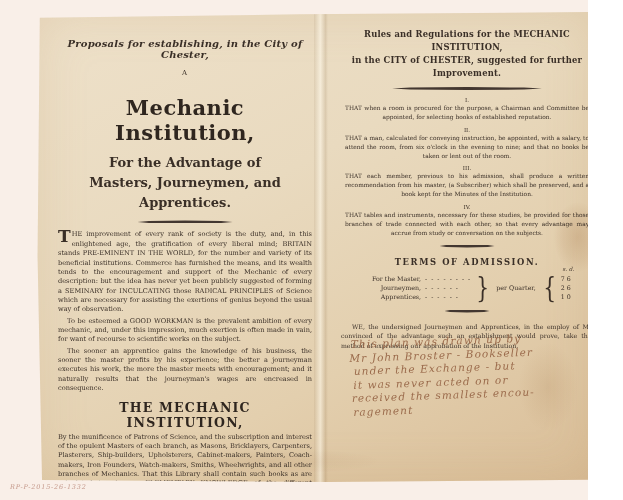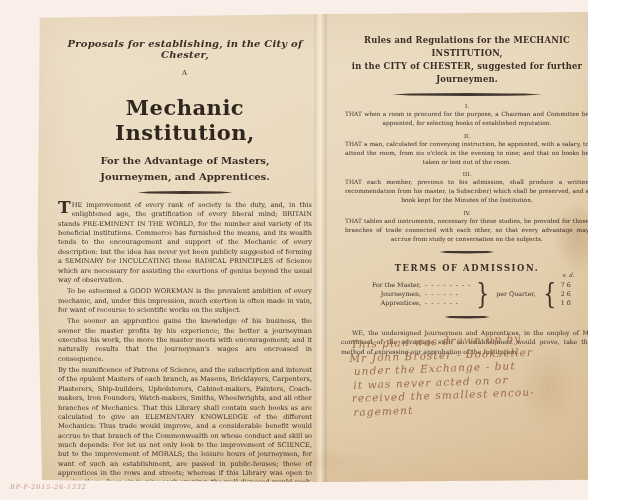--- a/index.html
+++ b/index.html
@@ -25,26 +25,26 @@
   .stain-b {
     position:absolute; right:18px; top:330px; width:60px; height:90px; border-radius:50%;
     background:radial-gradient(ellipse at center, rgba(140,90,40,0.12) 0%, rgba(140,90,40,0) 70%);
   }
   .stain-c {
     position:absolute; left:120px; bottom:8px; width:220px; height:26px; border-radius:50%;
     background:radial-gradient(ellipse at center, rgba(130,85,40,0.10) 0%, rgba(130,85,40,0) 75%);
   }
   .col { position:absolute; color:#3a2f27; }
   .col-left  { left:21px;  top:26px; width:254px; }
-  .col-right { left:304px; top:22px; width:252px; }
+  .col-right { left:304px; top:16px; width:252px; }
 
   .tagline { font-style:italic; font-weight:bold; font-size:10px; text-align:center; letter-spacing:0.2px; }
   .article { text-align:center; font-size:7px; margin-top:9px; letter-spacing:1px; }
   .main-title { text-align:center; font-size:21px; font-weight:bold; letter-spacing:0.5px; margin-top:18px; color:#2f261f; }
-  .subtitle { text-align:center; font-weight:bold; font-size:10px; line-height:1.55; margin:8px auto 0; width:210px; }
+  .subtitle { text-align:center; font-weight:bold; font-size:13px; line-height:1.55; margin:8px auto 0; width:210px; }
 
   .swell { height:3px; margin:7px auto; background:#433730;
     clip-path:polygon(0 50%,12% 18%,50% 0,88% 18%,100% 50%,88% 82%,50% 100%,12% 82%); }
   .swell.w95 { width:95px; } .swell.w150 { width:150px; } .swell.w55 { width:55px; } .swell.w45 { width:45px; }
 
   .para { font-size:6.6px; line-height:1.42; text-align:justify; margin-top:2px; }
   .para.indent { text-indent:9px; }
   .dropcap { float:left; font-size:17px; line-height:13px; font-weight:bold; padding-right:1px; }
   .section-heading { text-align:center; font-size:12.5px; letter-spacing:1.2px; font-weight:600; margin:6px 0 3px; color:#2f261f; }
 
@@ -93,29 +93,30 @@
       <div class="main-title">Mechanic Institution,</div>
       <div class="subtitle">For the Advantage of Masters, Journeymen, and Apprentices.</div>
       <div class="swell w95"></div>
 
       <div class="para">
         <span class="dropcap">T</span><span>HE improvement of every rank of society is the duty, and, in this enlightened age, the gratification of every liberal mind; BRITAIN stands PRE-EMINENT IN THE WORLD, for the number and variety of its beneficial institutions. Commerce has furnished the means, and its wealth tends to the encouragement and support of the Mechanic of every description: but the idea has never yet been publicly suggested of forming a SEMINARY for INCULCATING those RADICAL PRINCIPLES of Science which are necessary for assisting the exertions of genius beyond the usual way of observation.</span>
       </div>
       <div class="para indent">To be esteemed a GOOD WORKMAN is the prevalent ambition of every mechanic, and, under this impression, much exertion is often made in vain, for want of recourse to scientific works on the subject.</div>
       <div class="para indent">The sooner an apprentice gains the knowledge of his business, the sooner the master profits by his experience; the better a journeyman executes his work, the more the master meets with encouragement; and it naturally results that the journeyman's wages are encreased in consequence.</div>
 
+      <div class="section-heading">THE MECHANIC INSTITUTION,</div>
 
       <div class="para">By the munificence of Patrons of Science, and the subscription and interest of the opulent Masters of each branch, as Masons, Bricklayers, Carpenters, Plasterers, Ship-builders, Upholsterers, Cabinet-makers, Painters, Coach-makers, Iron Founders, Watch-makers, Smiths, Wheelwrights, and all other branches of Mechanics. That this Library shall contain such books as are calculated to give an ELEMENTARY KNOWLEDGE of the different Mechanics: Thus trade would improve, and a considerable benefit would accrue to that branch of the Commonwealth on whose conduct and skill so much depends: For let us not only look to the improvement of SCIENCE, but to the improvement of MORALS; the leisure hours of journeymen, for want of such an establishment, are passed in public-houses; those of apprentices in the rows and streets; whereas if this Library was open to receive them, from six to nine each evening, the well-disposed would seek, with LAUDABLE AVIDITY, for that KNOWLEDGE which would prove an ESSENTIAL SERVICE to THEMSELVES, and an ADVANTAGE and IMPROVEMENT to the COUNTRY in general.</div>
 
     </div>
 
     <div class="col col-right">
       <div class="r-heading">
         <div>Rules and Regulations for the MECHANIC INSTITUTION,</div>
-        <div>in the CITY of CHESTER, suggested for further Journeymen.</div>
+        <div>in the CITY of CHESTER, suggested for further Improvement.</div>
       </div>
       <div class="swell w150"></div>
 
       <div>
         <div class="rule-numeral">I.</div>
         <div class="rule-text">THAT when a room is procured for the purpose, a Chairman and Committee be appointed, for selecting books of established reputation.</div>
       </div>
       <div>
         <div class="rule-numeral">II.</div>
         <div class="rule-text">THAT a man, calculated for conveying instruction, be appointed, with a salary, to attend the room, from six o'clock in the evening to nine; and that no books be taken or lent out of the room.</div>

